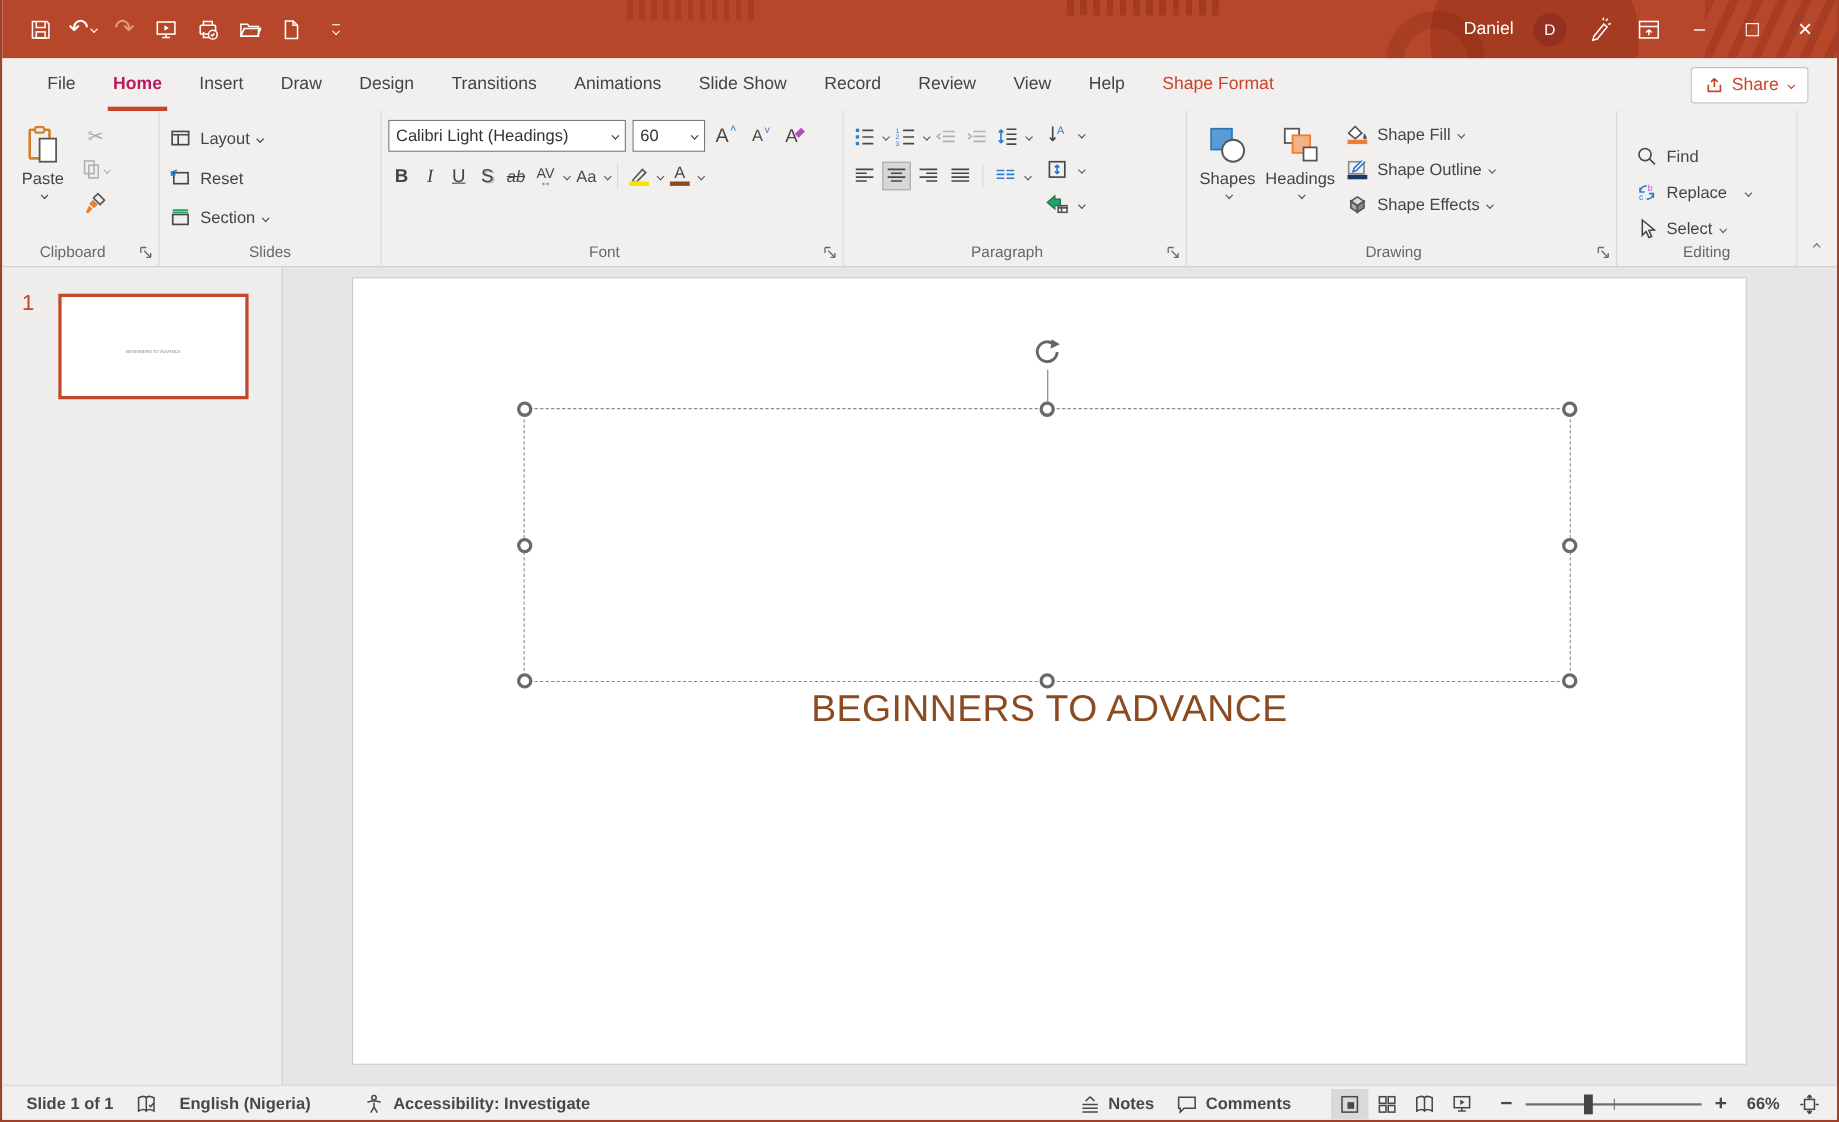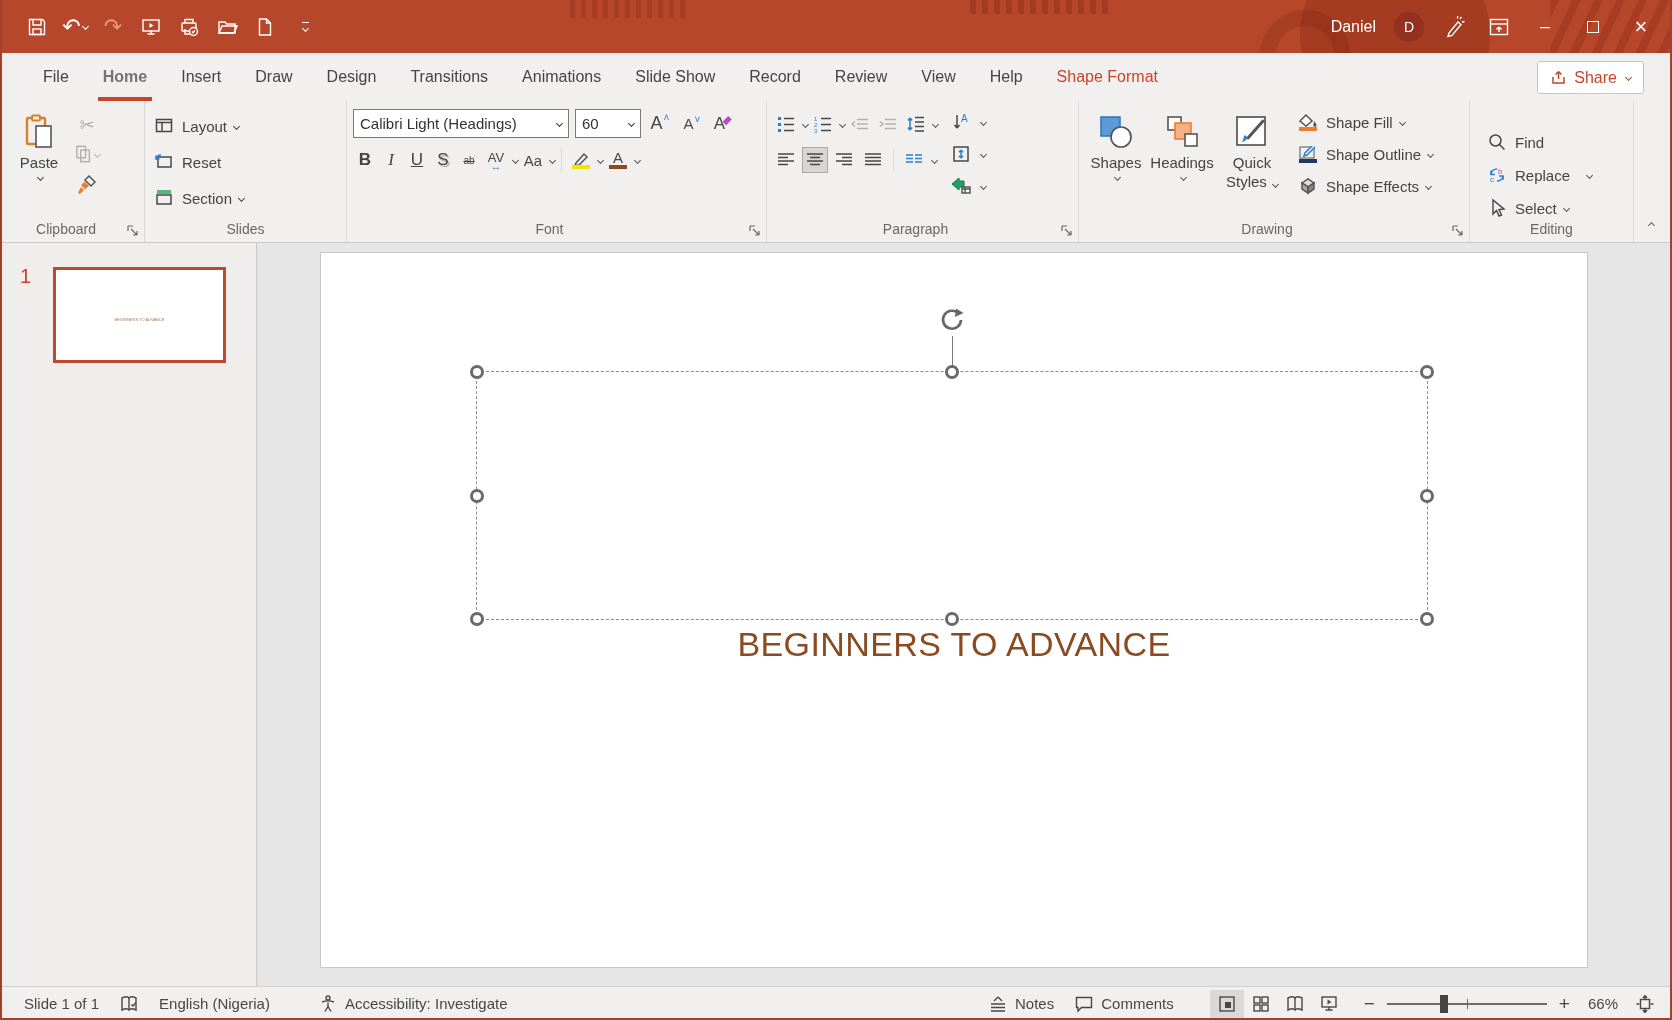--- a/index.html
+++ b/index.html
@@ -29,21 +29,21 @@
   .searchbox input{border:0;outline:0;background:transparent;margin-left:10px;font-size:16px;color:#6B2212;width:100%;font-family:"Liberation Sans",sans-serif;}
   .searchbox input::placeholder{color:#6B2212;opacity:1;}
   .tb-right{margin-left:auto;display:flex;align-items:center;gap:18px;padding-right:14px;z-index:3;}
   .username{font-size:16px;}
   .avatar{width:30px;height:30px;border-radius:50%;background:#93301F;display:flex;align-items:center;justify-content:center;font-size:14px;color:#fff;}
   .winbtn{width:30px;height:30px;display:flex;align-items:center;justify-content:center;font-size:18px;color:#fff;}
   .maxbox{width:12px;height:12px;border:1.5px solid #fff;}
   
   .tabrow{height:48px;background:#F1F0EF;display:flex;align-items:stretch;padding-left:24px;position:relative;}
   .tab{display:flex;align-items:center;padding:0 17px;font-size:16px;color:#444;position:relative;white-space:nowrap;}
-  .tab.active span{font-weight:bold;color:#737373;}
+  .tab.active span{font-weight:bold;color:#be185d;}
   .tab.active::after{content:"";position:absolute;left:12px;right:12px;bottom:0;height:4px;background:#C8442A;}
   .tab.contextual{color:#C8442A;}
   .sharebtn{position:absolute;right:26px;top:8px;height:33px;background:#fff;border:1px solid #C8C6C4;border-radius:3px;display:flex;align-items:center;gap:7px;padding:0 12px;color:#C8442A;font-size:16px;}
   .sharebtn svg{stroke:#C8442A;fill:none;stroke-width:1.5;}
   
   .ribbon{height:142px;background:#F1F0EF;display:flex;border-bottom:1px solid #CCCAC8;box-shadow:0 2px 3px rgba(0,0,0,.10);position:relative;}
   .group{position:relative;height:100%;border-right:1px solid #DAD8D6;padding:8px 6px 24px 6px;display:flex;gap:4px;}
   .grouplabel{position:absolute;bottom:5px;left:0;right:14px;text-align:center;font-size:14px;color:#6A6865;}
   .launcher{position:absolute;bottom:6px;right:5px;width:13px;height:13px;}
   .launcher svg{stroke:#6A6865;fill:none;stroke-width:1.2;}
@@ -67,21 +67,21 @@
   .thumb{position:absolute;left:51px;top:24px;width:173px;height:96px;background:#fff;border:3px solid #C0492C;}
   .thumbtext{position:absolute;left:0;right:0;top:52%;text-align:center;font-size:4px;color:#9B7A6A;letter-spacing:0;}
   .workspace{position:relative;flex:1;background:#E6E6E6;}
   .canvas{position:absolute;left:63px;top:9px;width:1268px;height:716px;background:#fff;border:1px solid #C8C8C8;}
   .selbox{position:absolute;left:155px;top:118px;width:952px;height:249px;border:1px dashed #8C8C8C;}
   .h{position:absolute;width:14px;height:14px;border-radius:50%;background:#fff;border:3px solid #6A6A6A;}
   .rotline{position:absolute;left:50%;top:-36px;width:1px;height:36px;background:#7A7A7A;}
   .rotate{position:absolute;left:calc(50% - 14px);top:-66px;width:28px;height:28px;}
   .slidetitle{position:absolute;left:0;right:0;top:372px;text-align:center;font-size:34px;color:#8B4B21;letter-spacing:.4px;}
   
-  .statusbar{height:34px;background:#F1F0EF;border-top:1px solid #D2D0CE;display:flex;align-items:center;font-size:15px;color:#4A4846;}
+  .statusbar{height:34px;background:#F1F0EF;border-top:1px solid #D2D0CE;display:flex;align-items:center;font-size:15px;color:#4A4846;font-weight:bold;}
   .statusbar svg{stroke:#4A4846;fill:none;stroke-width:1.4;}
   .sb-item{display:flex;align-items:center;gap:7px;padding:0 10px;height:100%;}
   .viewbtn{width:34px;height:28px;display:flex;align-items:center;justify-content:center;}
   .viewbtn.sel{background:#DBD9D7;}
   .zoomtrack{position:relative;width:160px;height:2px;background:#6E6C6A;margin:0 8px;}
   .zoomthumb{position:absolute;left:33%;top:-8px;width:8px;height:18px;background:#444;}
   .zoomtick{position:absolute;left:50%;top:-4px;width:1px;height:10px;background:#6E6C6A;}
   .zpm{font-size:19px;color:#4A4846;padding:0 4px;}
 </style>
 </head>
@@ -298,21 +298,21 @@
         </div>
         <span class="sbtn" style="font-size:18px;">A<span style="color:#2B7CD3;font-size:10px;margin-left:1px;transform:translateY(-6px);display:inline-block;">˄</span></span>
         <span class="sbtn" style="font-size:15px;">A<span style="color:#2B7CD3;font-size:10px;margin-left:1px;transform:translateY(-4px);display:inline-block;">˅</span></span>
         <span class="sbtn" style="font-size:17px;">A<span style="display:inline-block;width:8px;height:5px;background:#B54CC4;transform:rotate(-45deg) translateY(-4px);margin-left:1px;"></span></span>
       </div>
       <div style="display:flex;align-items:center;gap:2px;">
         <span class="sbtn txtbtn" style="font-weight:bold;">B</span>
         <span class="sbtn txtbtn" style="font-style:italic;font-family:'Liberation Serif',serif;">I</span>
         <span class="sbtn txtbtn" style="text-decoration:underline;">U</span>
         <span class="sbtn txtbtn" style="text-shadow:1.5px 1.5px 1px #aaa;">S</span>
-        <span class="sbtn txtbtn" style="text-decoration:line-through;font-size:10px;">ab</span>
+        <span class="sbtn txtbtn" style="text-decoration:line-through;font-size:15px;font-style:italic;">ab</span>
         <span class="sbtn" style="flex-direction:column;font-size:13px;line-height:11px;">
           <span>AV</span>
             <span style="color:#2B7CD3;font-size:11px;line-height:6px;">↔</span>
         </span>
           <span class="cv" style="color:#555;"></span>
         <span class="sbtn" style="font-size:15px;">
             <span>Aa</span>
           </span>
           <span class="cv" style="color:#555;"></span>
         <span class="vrule" style="height:24px;"></span>
@@ -456,30 +456,20 @@
         <div class="bigicon">
           <svg width="38" height="38" viewBox="0 0 38 38">
               <rect x="5" y="4" width="13" height="13" fill="#fff" stroke="#555" stroke-width="1.6"></rect>
               <rect x="12" y="10" width="16" height="16" fill="#F4B183" stroke="#ED7D31" stroke-width="1.6"></rect>
               <rect x="22" y="21" width="12" height="12" fill="#fff" stroke="#555" stroke-width="1.6"></rect>
             </svg>
         </div>
         <div class="biglabel"><span>Headings</span></div>
         <span class="cv" style="margin-top:3px;color:#555;"></span>
       </div>
-      <div class="bigbtn" style="width:70px;">
-        <div class="bigicon">
-          <svg width="40" height="40" viewBox="0 0 40 40">
-              <rect x="5" y="5" width="28" height="28" fill="#fff" stroke="#555" stroke-width="1.7"></rect>
-              <path d="M31 9 L16 26" stroke="#555" stroke-width="3" stroke-linecap="round"></path>
-              <path d="M16 26 c-2 1-3 4-6 4 2-3 1-5 3-7 z" fill="#2B7CD3" stroke="none"></path>
-            </svg>
-        </div>
-        <div class="biglabel" style="width:56px;"><span>Quick Styles</span> <span class="cv" style="color:#555;"></span></div>
-      </div>
       <div class="fcol" style="gap:6px;padding-top:0;margin-left:4px;">
         <div class="smallrow" style="height:26px;">
           <span class="sbtn" style="flex-direction:column;">
             <svg width="18" height="13" viewBox="0 0 18 13">
                 <path d="M7 1 L13 7 7 12 1 7 z" stroke="#555" fill="#fff"></path>
                 <path d="M15 7 c1.5 2 2.5 3 2.5 4.2 a1.6 1.6 0 0 1-3.2 0 C14.3 10 15 9 15 7 z" fill="#555" stroke="none"></path>
               </svg>
             <span style="display:block;width:18px;height:4px;background:#ED7D31;"></span>
           </span>
           <span>Shape Fill</span>

